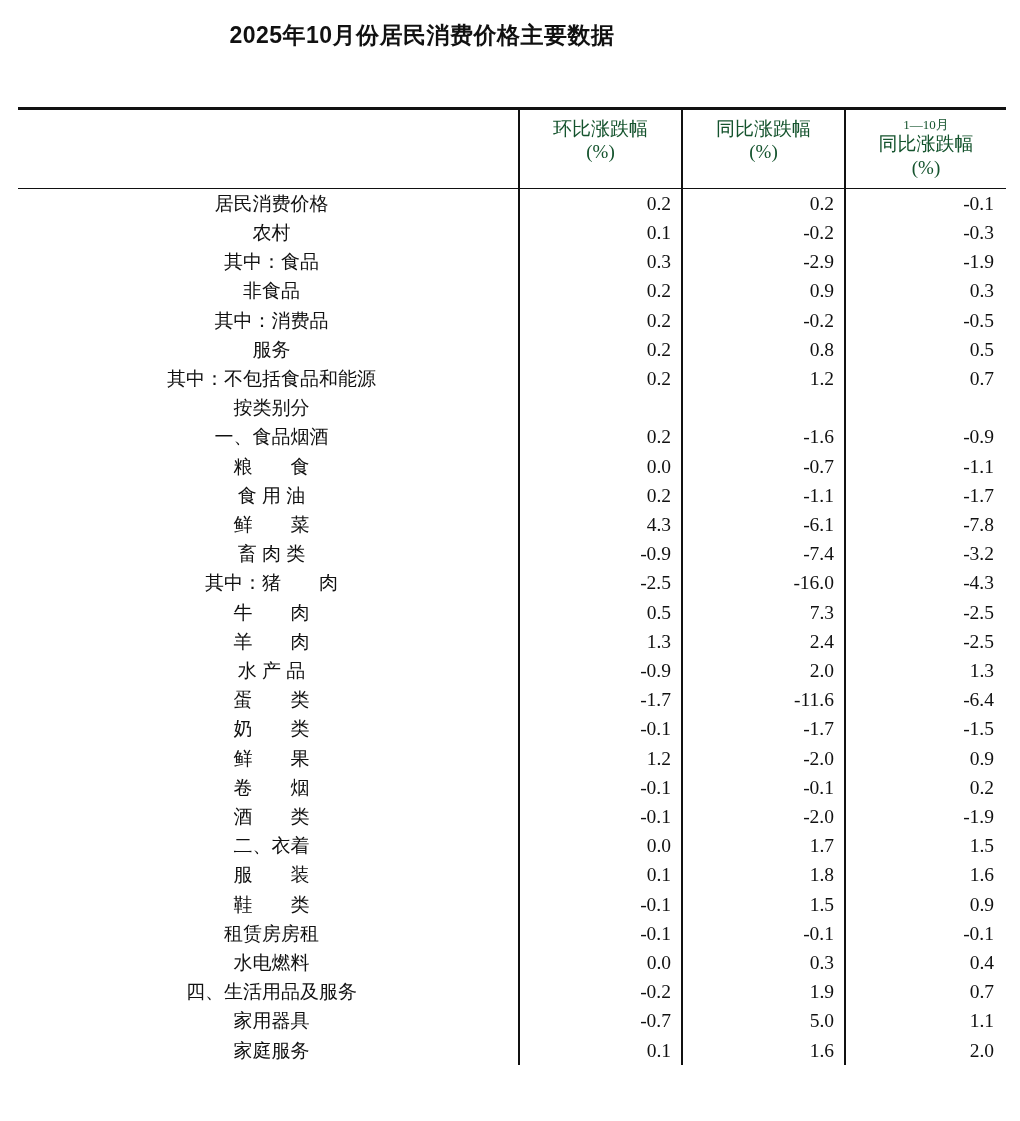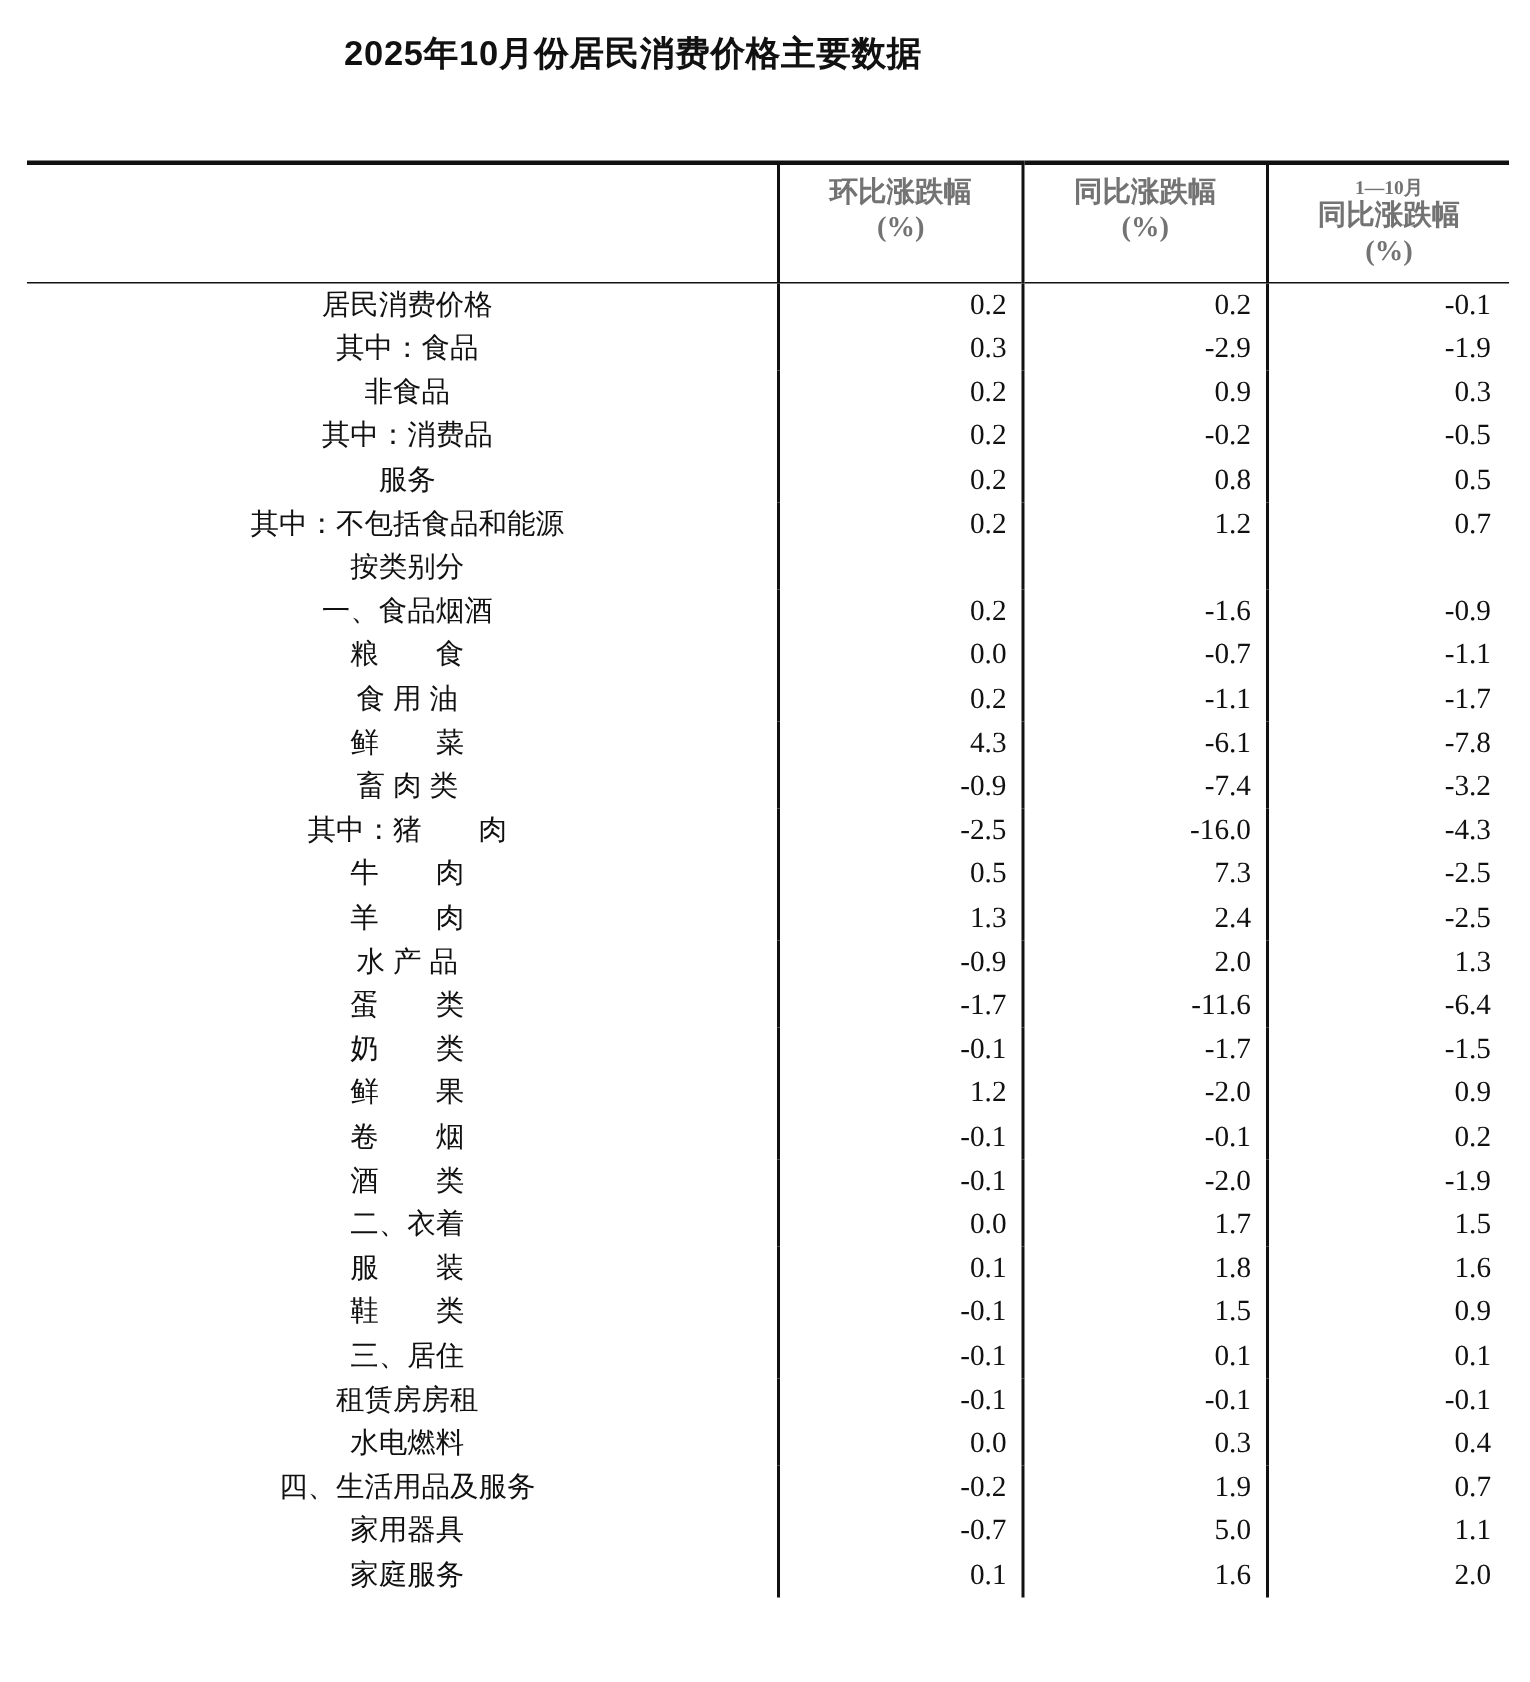--- a/index.html
+++ b/index.html
@@ -52,24 +52,24 @@
   col.c-yoy   { width: 163px; }
   col.c-cum   { width: 161px; }
 
   
   table.cpi thead tr.head-row > th {
     border-top: 3px solid #111111;
     border-bottom: 1px solid #111111;
   }
 
   thead th {
-    font-weight: bold;
+    font-weight: normal;
     font-size: 19px;
     font-family: "Liberation Sans", sans-serif;
-    color: #737373;
+    color: #14532d;
     vertical-align: top;
     padding: 7px 0 9px 0;
     line-height: 1.22;
     height: 76px;
     box-sizing: border-box;
   }
   thead th.h-label { }
   thead th.h-num {
     border-left: 2px solid #111111;
     text-align: center;
@@ -153,20 +153,26 @@
         </tr>
       </thead>
       <tbody id="cpi-body">
           <tr>
             <td class="lbl i0">居民消费价格</td>
             <td class="num">0.2</td>
             <td class="num">0.2</td>
             <td class="num last">-0.1</td>
           </tr>
           <tr>
+            <td class="lbl i2">农村</td>
+            <td class="num">0.1</td>
+            <td class="num">-0.2</td>
+            <td class="num last">-0.3</td>
+          </tr>
+          <tr>
             <td class="lbl i1">其中：食品</td>
             <td class="num">0.3</td>
             <td class="num">-2.9</td>
             <td class="num last">-1.9</td>
           </tr>
           <tr>
             <td class="lbl i2">非食品</td>
             <td class="num">0.2</td>
             <td class="num">0.9</td>
             <td class="num last">0.3</td>
@@ -291,26 +297,20 @@
             <td class="num">1.8</td>
             <td class="num last">1.6</td>
           </tr>
           <tr>
             <td class="lbl i3">鞋　　类</td>
             <td class="num">-0.1</td>
             <td class="num">1.5</td>
             <td class="num last">0.9</td>
           </tr>
           <tr>
-            <td class="lbl i0">三、居住</td>
-            <td class="num">-0.1</td>
-            <td class="num">0.1</td>
-            <td class="num last">0.1</td>
-          </tr>
-          <tr>
             <td class="lbl i3">租赁房房租</td>
             <td class="num">-0.1</td>
             <td class="num">-0.1</td>
             <td class="num last">-0.1</td>
           </tr>
           <tr>
             <td class="lbl i3">水电燃料</td>
             <td class="num">0.0</td>
             <td class="num">0.3</td>
             <td class="num last">0.4</td>

